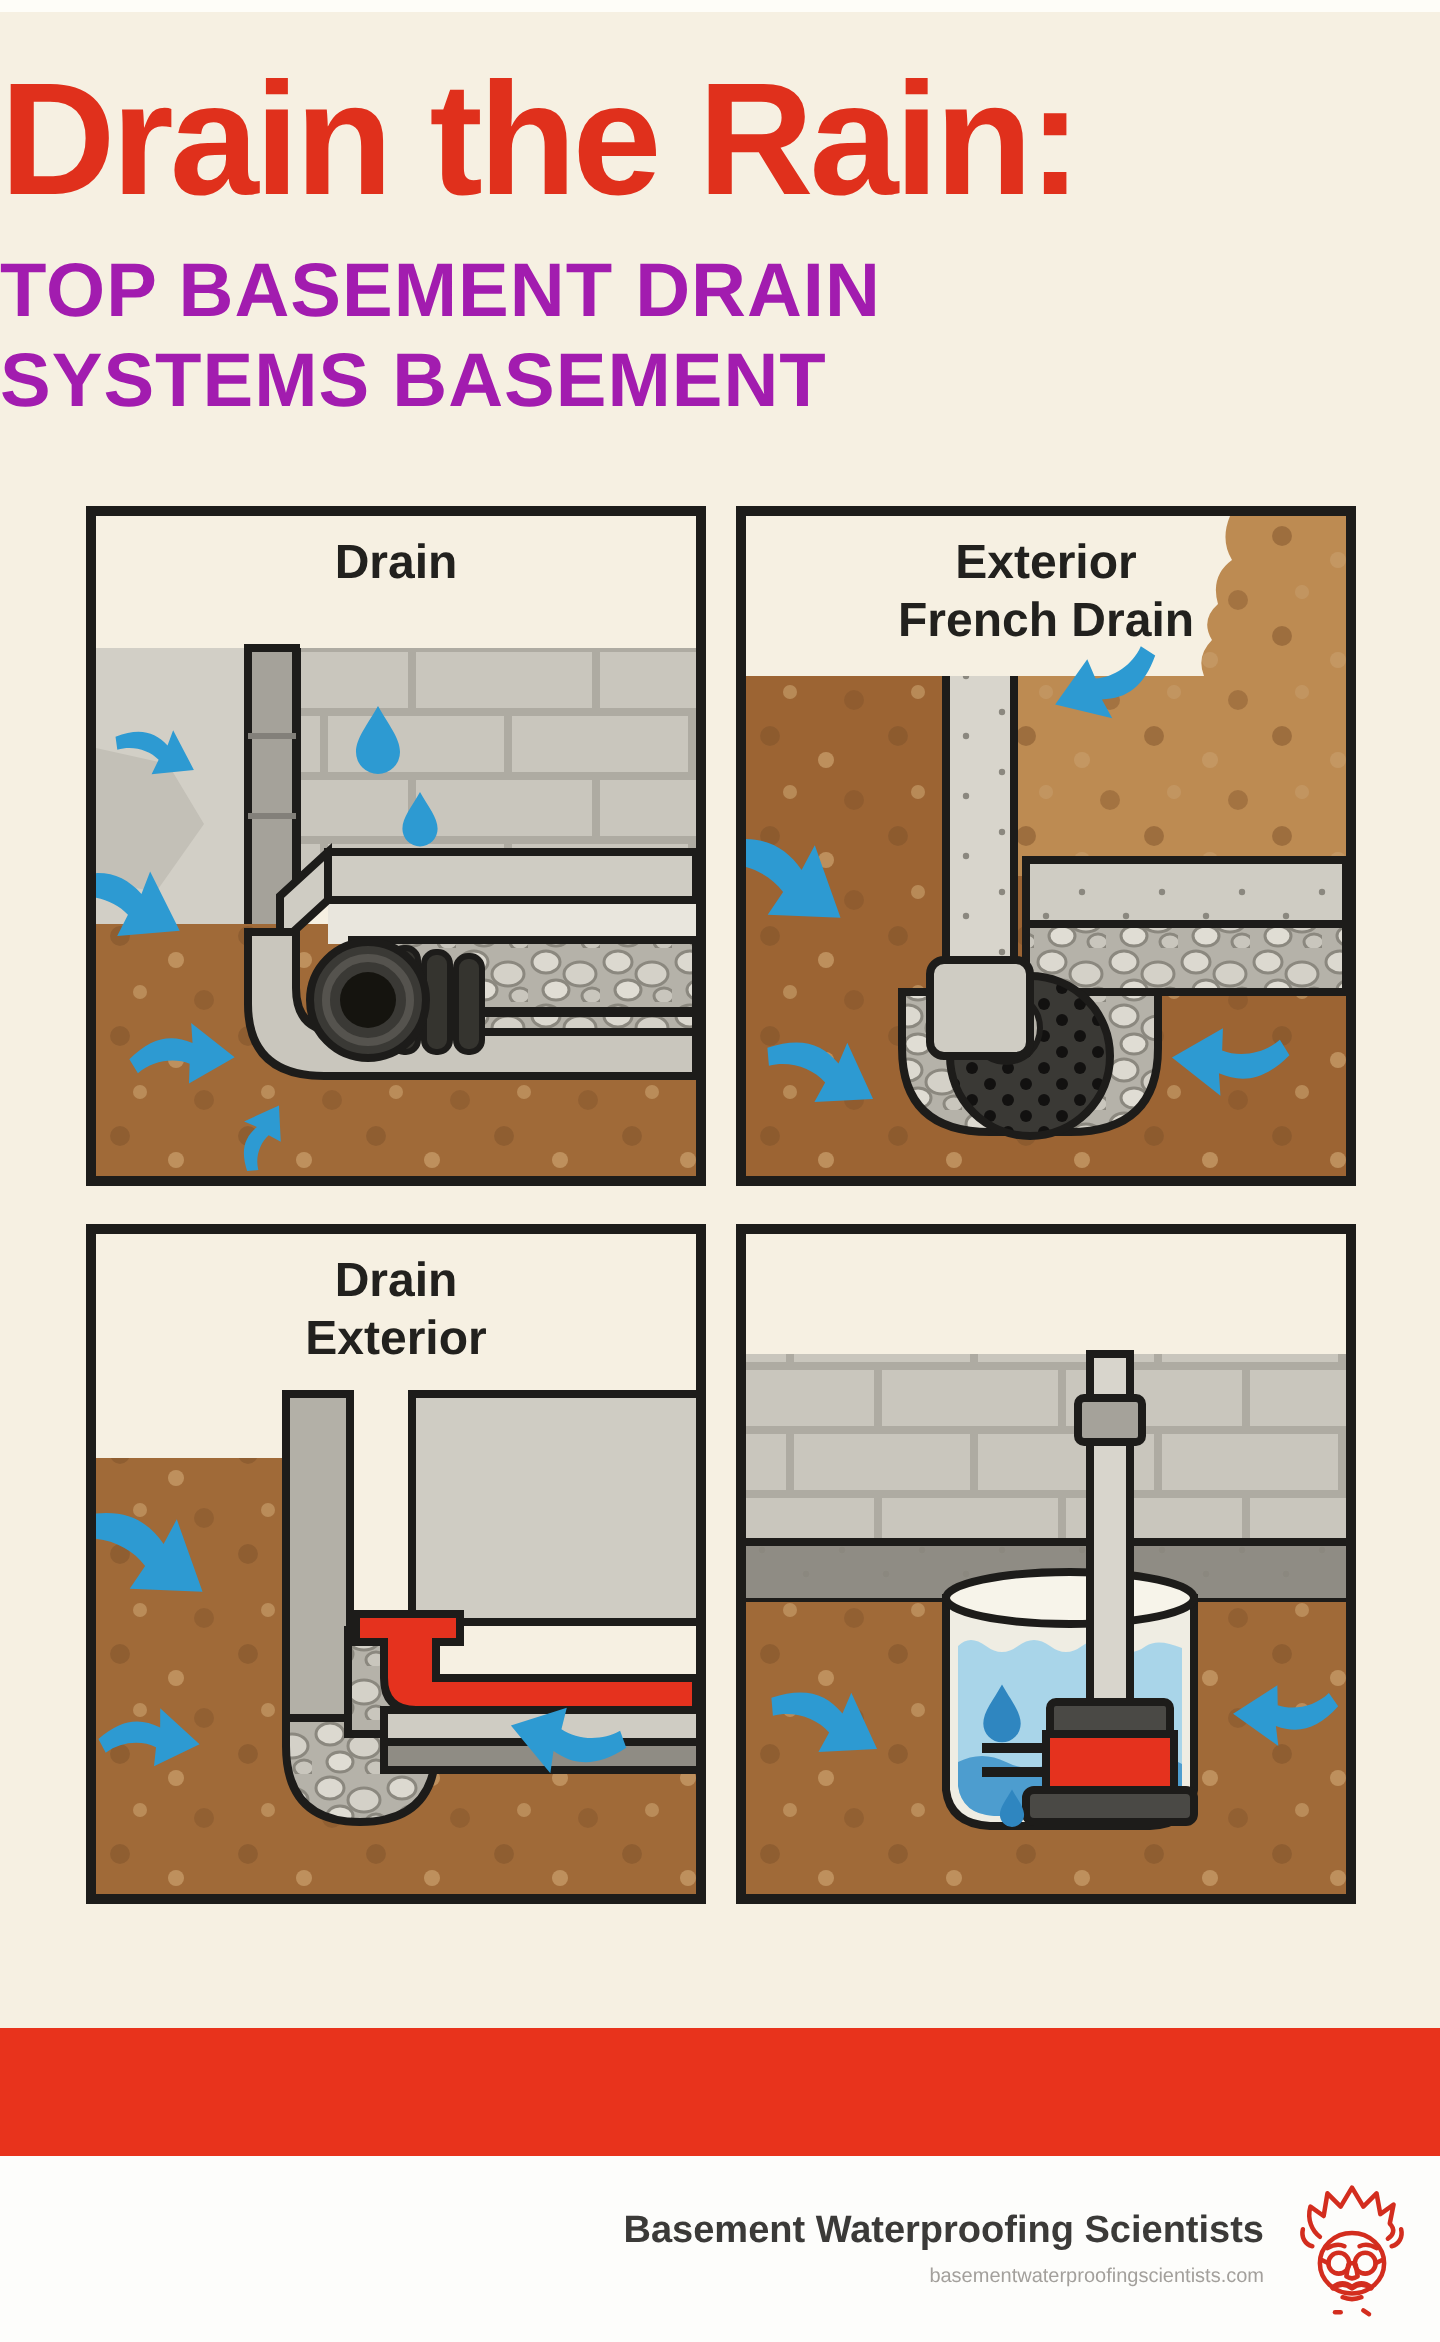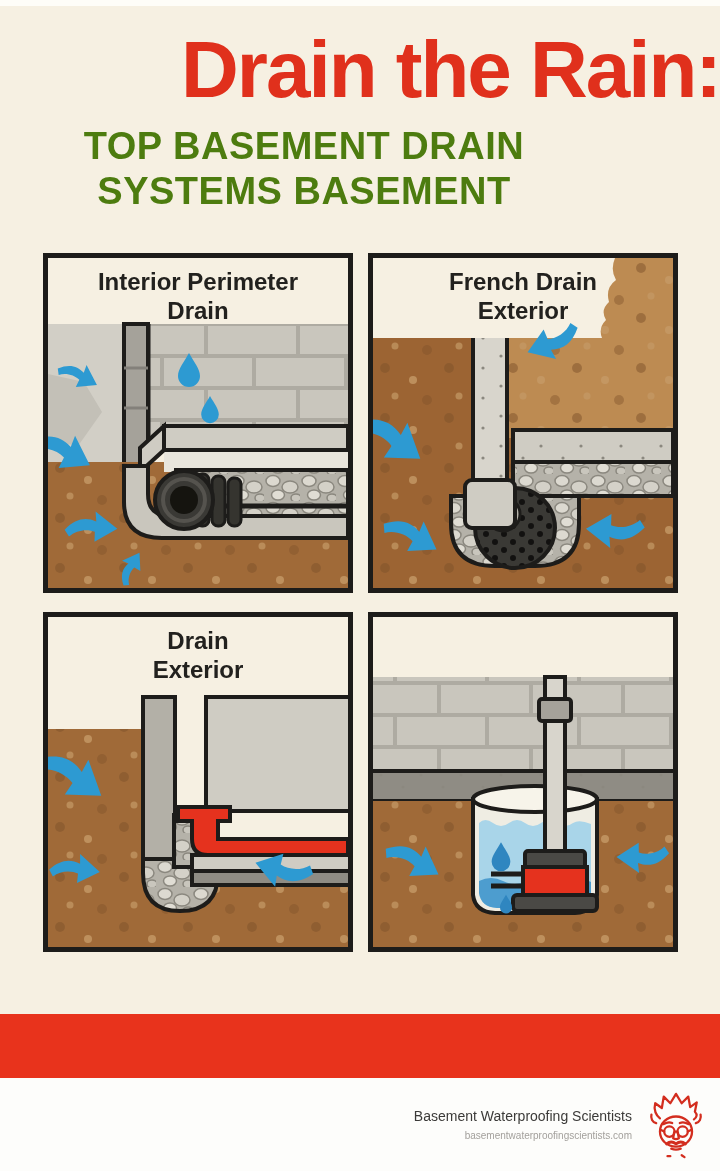--- a/index.html
+++ b/index.html
@@ -1,37 +1,37 @@
 <!DOCTYPE html>
 <html><head>
 <meta charset="utf-8">
 <style>
   * { margin:0; padding:0; box-sizing:border-box; }
   body { font-family:"Liberation Sans", sans-serif; background:#ffffff; }
   .poster { position:relative; width:720px; height:1171px; background:#f6f0e2; overflow:hidden; }
   .top-strip { position:absolute; top:0; left:0; width:720px; height:6px; background:#fefdf8; }
 
-  .main-title { position:absolute; top:24px; left:0; width:720px; text-align:right;
+  .main-title { position:absolute; top:24px; left:0; width:720px; text-align:left;
     font-size:80px; font-weight:bold; letter-spacing:-2px; color:#e0301c; }
-  .subtitle { position:absolute; top:124px; left:0; width:608px; text-align:center;
-    font-size:38px; font-weight:bold; line-height:1.18; letter-spacing:0.5px; color:#4d7c0f; }
+  .subtitle { position:absolute; top:124px; left:0; width:608px; text-align:left;
+    font-size:38px; font-weight:bold; line-height:1.18; letter-spacing:0.5px; color:#a21caf; }
 
   .panels { position:absolute; top:253px; left:43px; width:635px;
     display:grid; grid-template-columns:310px 310px; grid-template-rows:340px 340px;
     column-gap:15px; row-gap:19px; }
   .panel { position:relative; border:5px solid #1d1c1a; background:#f6f0e2; }
   .panel svg.illus { position:absolute; top:0; left:0; width:100%; height:100%; display:block; }
   .panel-title { position:absolute; top:10px; left:0; right:0; text-align:center;
     font-size:24px; font-weight:bold; line-height:1.2; color:#22211e; }
 
   .stripe { position:absolute; top:1014px; left:0; width:720px; height:64px; background:#e8331c; }
   .footer { position:absolute; top:1078px; left:0; width:720px; height:93px; background:#fdfdfb;
     display:flex; align-items:center; justify-content:flex-end; padding-right:15px; }
   .footer-text { text-align:right; margin-right:15px; }
-  .brand { font-size:14px; font-weight:normal; color:#3b3a38; margin-bottom:6px; }
+  .brand { font-size:19px; font-weight:bold; color:#3b3a38; margin-bottom:6px; }
   .site { font-size:10px; color:#a3a09c; }
   .logo { width:58px; height:68px; }
 </style>
 </head>
 <body>
 
 <svg width="0" height="0" style="position:absolute" aria-hidden="true">
   <defs>
     <pattern id="gravel" width="36" height="27" patternUnits="userSpaceOnUse">
       <rect width="36" height="27" fill="#b5b2a9"></rect>
@@ -117,21 +117,20 @@
           <circle cx="136" cy="242" r="14" fill="#15140f"></circle>
         </g>
         <g fill="#2d9ad2">
           <use href="#arw" transform="translate(20,94) rotate(32) scale(0.42)"></use>
           <use href="#arw" transform="translate(0,158) rotate(33) scale(0.62)"></use>
           <use href="#arw" transform="translate(20,248) rotate(8) scale(0.52)"></use>
           <use href="#arw" transform="translate(62,318) rotate(-55) scale(0.36)"></use>
         </g>
       </svg>
       <div class="panel-title">
-        <div>Interior Perimeter</div>
         <div>Drain</div>
       </div>
     </div>
 
     <div class="panel">
       <svg class="illus" viewBox="0 0 300 330">
         <rect x="0" y="0" width="300" height="330" fill="#f6f0e2"></rect>
         <g>
           <rect x="0" y="56" width="300" height="274" fill="#9c6433"></rect>
           <rect x="0" y="56" width="300" height="274" fill="url(#soildots)"></rect>
@@ -153,22 +152,22 @@
         </g>
         <path d="M0,0 H242 Q237,12 243,22 Q232,30 236,44 Q227,52 233,62 Q225,70 229,80 L0,80 Z" fill="#f6f0e2"></path>
         <g fill="#2d9ad2">
           <use href="#arw" transform="translate(212,94) rotate(163) scale(0.55)"></use>
           <use href="#arw" transform="translate(6,138) rotate(40) scale(0.72)"></use>
           <use href="#arw" transform="translate(26,244) rotate(35) scale(0.58)"></use>
           <use href="#arw" transform="translate(268,296) rotate(188) scale(0.58)"></use>
         </g>
       </svg>
       <div class="panel-title">
+        <div>Exterior</div>
         <div>French Drain</div>
-        <div>Exterior</div>
       </div>
     </div>
 
     <div class="panel">
       <svg class="illus" viewBox="0 0 300 330">
         <rect x="0" y="0" width="300" height="330" fill="#f6f0e2"></rect>
         <g>
           <path d="M0,112 H95 V268 H300 V330 H0 Z" fill="#a06a38"></path>
           <path d="M0,112 H95 V268 H300 V330 H0 Z" fill="url(#soildots)"></path>
         </g>

